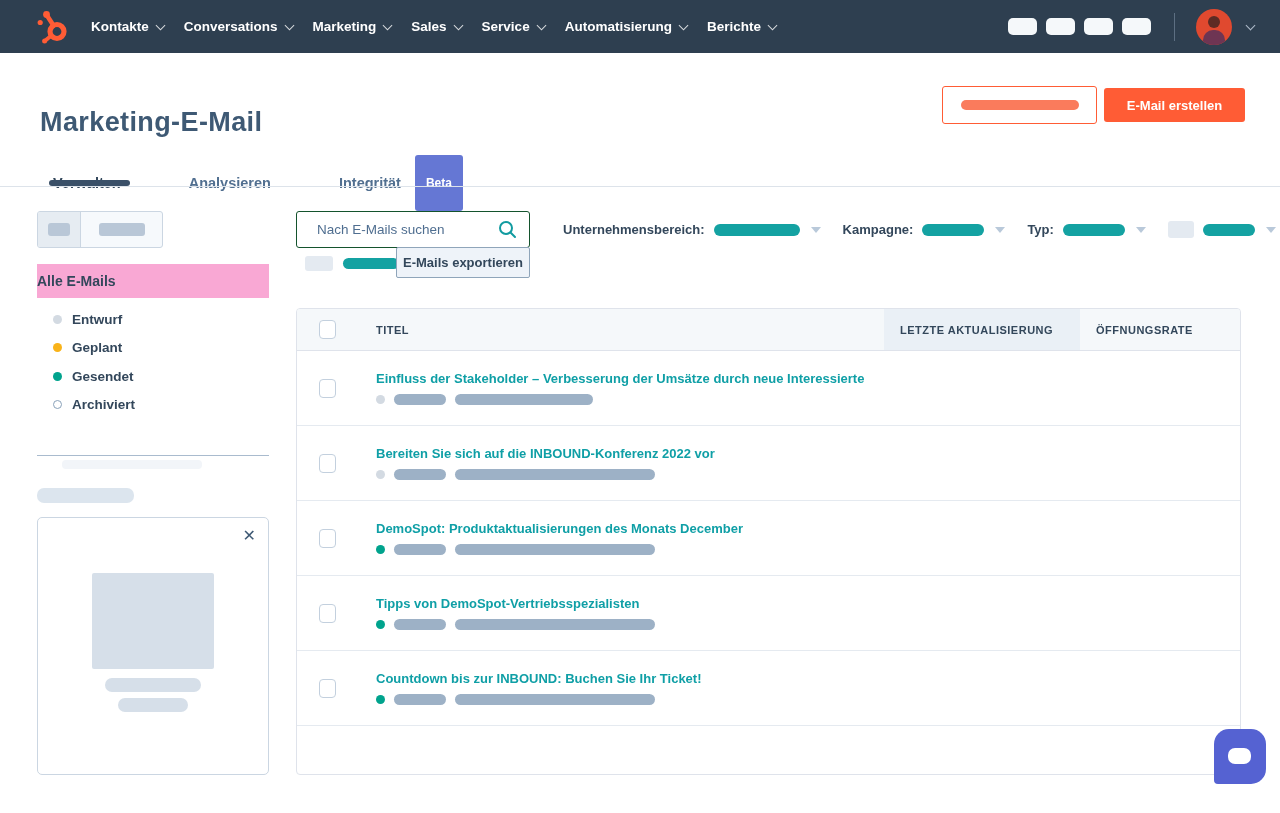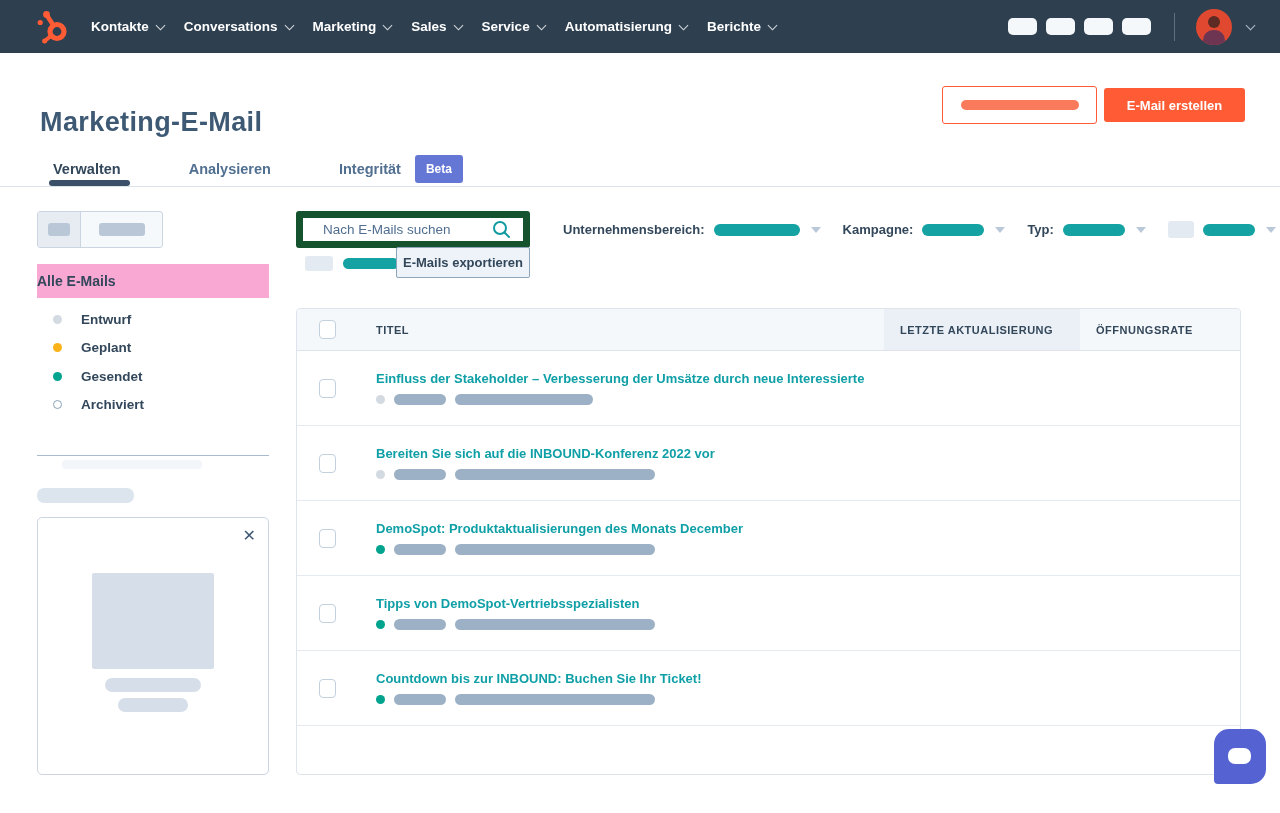--- a/index.html
+++ b/index.html
@@ -28,56 +28,56 @@
                background:#fff;display:flex;align-items:center;justify-content:center;box-sizing:border-box;cursor:pointer;}
   .btn-outline .ph{width:118px;height:10px;border-radius:5px;background:#fa7b5c;}
   .btn-solid{position:absolute;left:1104px;top:88px;width:141px;height:34px;background:#ff5c35;border:none;border-radius:3px;
              color:#fff;font-size:13px;font-weight:700;display:flex;align-items:center;justify-content:center;cursor:pointer;
              font-family:inherit;}
 
   
   .tabs{position:absolute;left:53px;top:155px;display:flex;align-items:center;gap:68px;}
   .tab{font-size:14.5px;font-weight:700;color:#516f90;cursor:pointer;display:flex;align-items:center;gap:14px;}
   .tab.active{color:#33475b;}
-  .badge{background:#6577d4;color:#fff;font-size:12px;font-weight:700;padding:8px 11px;border-radius:3px;line-height:1;}
+  .badge{background:#6577d4;color:#fff;font-size:12px;font-weight:700;padding:22px 11px;border-radius:3px;line-height:1;}
   .tab-underline{position:absolute;left:49px;top:180px;width:81px;height:6px;border-radius:3px;background:#3a5068;}
   .header-line{position:absolute;left:0;top:186px;width:1280px;height:1px;background:#dde3ea;}
 
   
   .seg{position:absolute;left:37px;top:211px;width:126px;height:37px;border:1px solid #cbd6e2;border-radius:3px;
        display:flex;box-sizing:border-box;background:#f6f9fc;overflow:hidden;}
   .seg-left{width:43px;background:#e6ecf2;border-right:1px solid #cbd6e2;display:flex;align-items:center;justify-content:center;cursor:pointer;box-sizing:border-box;}
   .seg-right{flex:1;display:flex;align-items:center;justify-content:center;cursor:pointer;}
   .seg-bar{background:#b9c7d7;border-radius:3px;height:13px;}
   .seg-bar.s{width:22px;} .seg-bar.l{width:46px;}
 
   .all-emails{position:absolute;left:37px;top:264px;width:232px;height:34px;background:#f9a8d4;display:flex;align-items:center;
               padding-left:0;box-sizing:border-box;font-size:14px;font-weight:700;color:#33475b;cursor:pointer;}
   .status-list{position:absolute;left:37px;top:305px;width:232px;}
-  .status-item{display:flex;align-items:center;gap:19px;height:28.5px;padding-left:16px;font-size:13.5px;font-weight:700;
+  .status-item{display:flex;align-items:center;gap:10px;height:28.5px;padding-left:16px;font-size:13.5px;font-weight:700;
                color:#33475b;cursor:pointer;}
   .dot{width:9px;height:9px;border-radius:50%;flex:none;box-sizing:border-box;}
   .dot-gray{background:#d3dae2;}
   .dot-orange{background:#f9b319;}
   .dot-teal{background:#00a38d;}
   .dot-hollow{background:#fff;border:1.5px solid #8aa2ba;}
 
   .side-divider{position:absolute;left:37px;top:455px;width:232px;height:1px;background:#a9bbce;}
   .ghost-bar{position:absolute;left:62px;top:460px;width:140px;height:9px;background:#f2f5f9;border-radius:4px;}
   .side-bar-ph{position:absolute;left:37px;top:488px;width:97px;height:15px;background:#dce5ee;border-radius:7px;}
 
   .side-card{position:absolute;left:37px;top:517px;width:232px;height:258px;border:1px solid #cbd6e2;border-radius:5px;
              box-sizing:border-box;background:#fff;}
   .card-close{position:absolute;right:9px;top:7px;font-size:16px;color:#3e5974;cursor:pointer;line-height:1;padding:3px;}
   .card-img{position:absolute;left:54px;top:55px;width:122px;height:96px;background:#d6dfe9;border-radius:2px;}
   .card-line1{position:absolute;left:67px;top:160px;width:96px;height:14px;background:#d6dfe9;border-radius:7px;}
   .card-line2{position:absolute;left:80px;top:180px;width:70px;height:14px;background:#d6dfe9;border-radius:7px;}
 
   
-  .search-box{position:absolute;left:296px;top:211px;width:234px;height:37px;border:7px solid #14532d;border-radius:3px;
+  .search-box{position:absolute;left:296px;top:211px;width:234px;height:37px;border:1px solid #14532d;border-radius:3px;
               box-sizing:border-box;display:flex;align-items:center;padding:0 12px 0 18px;background:#fff;}
   .search-input{border:none;outline:none;flex:1;font-size:13.5px;color:#33475b;background:transparent;font-family:inherit;min-width:0;}
   .search-input::placeholder{color:#4f6e90;font-weight:400;}
   .mini-ph{position:absolute;left:305px;top:256px;width:28px;height:15px;background:#e4eaf1;border-radius:3px;}
   .mini-teal{position:absolute;left:343px;top:258px;width:56px;height:11px;background:#14a2a2;border-radius:5.5px;}
   .export-btn{position:absolute;left:396px;top:247px;width:134px;height:31px;background:#eef3f9;border:1px solid #8fa5ba;
               border-radius:2px;font-size:13px;font-weight:700;color:#33475b;display:flex;align-items:center;justify-content:center;
               box-sizing:border-box;cursor:pointer;font-family:inherit;}
 
   .filters{position:absolute;left:563px;top:211px;height:37px;display:flex;align-items:center;gap:22px;}

